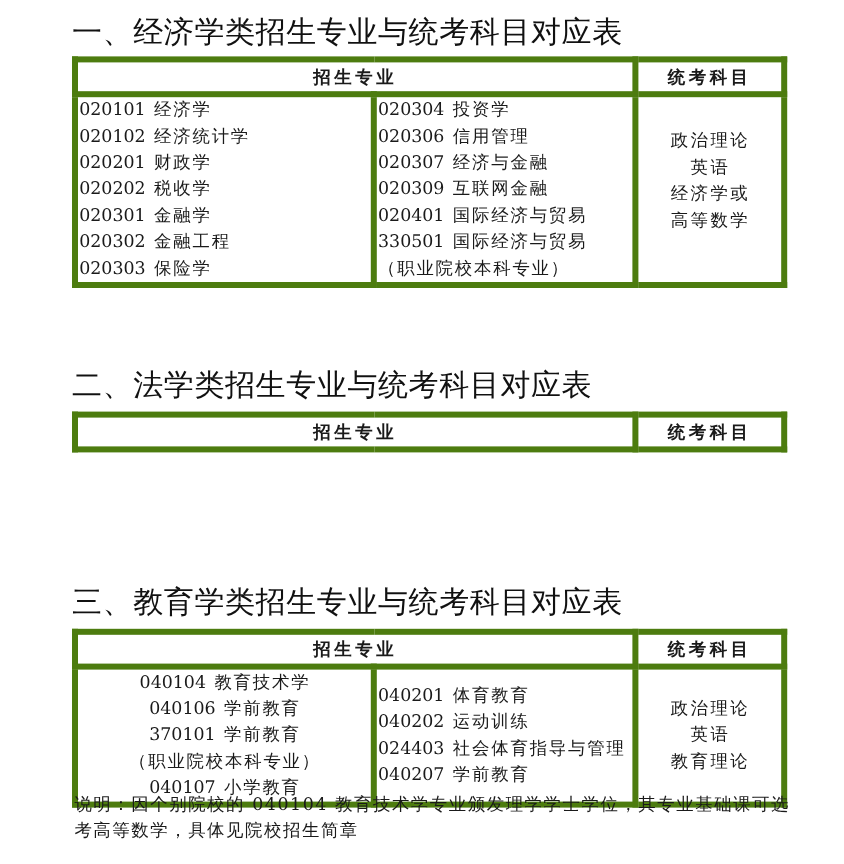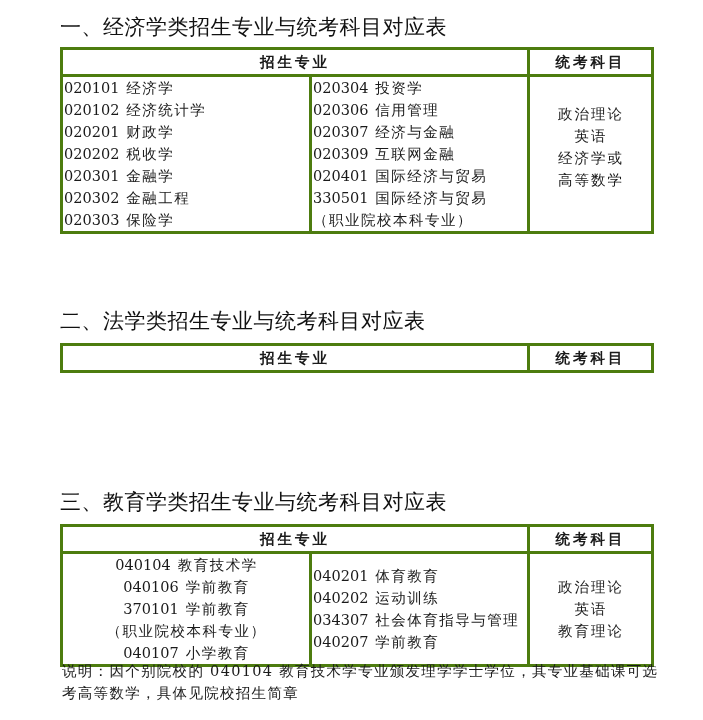--- a/index.html
+++ b/index.html
@@ -4,30 +4,30 @@
   <style>
     html, body { margin: 0; padding: 0; background: #ffffff; }
     body {
       width: 703px; height: 720px; position: relative; overflow: hidden;
       font-family: "DejaVu Serif", "Liberation Serif", serif;
       color: #1a1a1a;
     }
     .section-title {
       position: absolute; left: 60px;
       font-family: "DejaVu Sans", "Liberation Sans", sans-serif;
-      font-size: 21px; line-height: 26px; color: #111;
+      font-size: 25px; line-height: 26px; color: #111;
       white-space: nowrap; letter-spacing: 0.5px;
     }
     table.corr {
       position: absolute; left: 60px; width: 594px;
       border-collapse: collapse; table-layout: fixed;
       font-size: 14.5px; color: #1a1a1a;
     }
     table.corr td, table.corr th {
-      border: 3px solid #4d7c0f;
+      border: 5px solid #4d7c0f;
       padding: 0 0 0 1px;
       vertical-align: middle;
     }
     table.corr th {
       font-weight: bold; font-size: 14.5px; text-align: center;
       letter-spacing: 3px; height: 24px; padding: 0;
     }
     .col1 { width: 249px; }
     .col2 { width: 218px; }
     .col3 { width: 124px; }
@@ -115,21 +115,21 @@
     <td style="vertical-align:top;text-align:center;">
       <span class="line"><span class="code">040104</span><span>教育技术学</span></span>
       <span class="line"><span class="code">040106</span><span>学前教育</span></span>
       <span class="line"><span class="code">370101</span><span>学前教育</span></span>
       <span class="line"><span>（职业院校本科专业）</span></span>
       <span class="line"><span class="code">040107</span><span>小学教育</span></span>
     </td>
     <td>
       <span class="line"><span class="code">040201</span><span>体育教育</span></span>
       <span class="line"><span class="code">040202</span><span>运动训练</span></span>
-      <span class="line"><span class="code">034307</span><span>社会体育指导与管理</span></span>
+      <span class="line"><span class="code">024403</span><span>社会体育指导与管理</span></span>
       <span class="line"><span class="code">040207</span><span>学前教育</span></span>
     </td>
     <td class="subjects">
       <span class="line">政治理论</span>
       <span class="line">英语</span>
       <span class="line">教育理论</span>
     </td>
   </tr>
 </tbody>
   </table>

